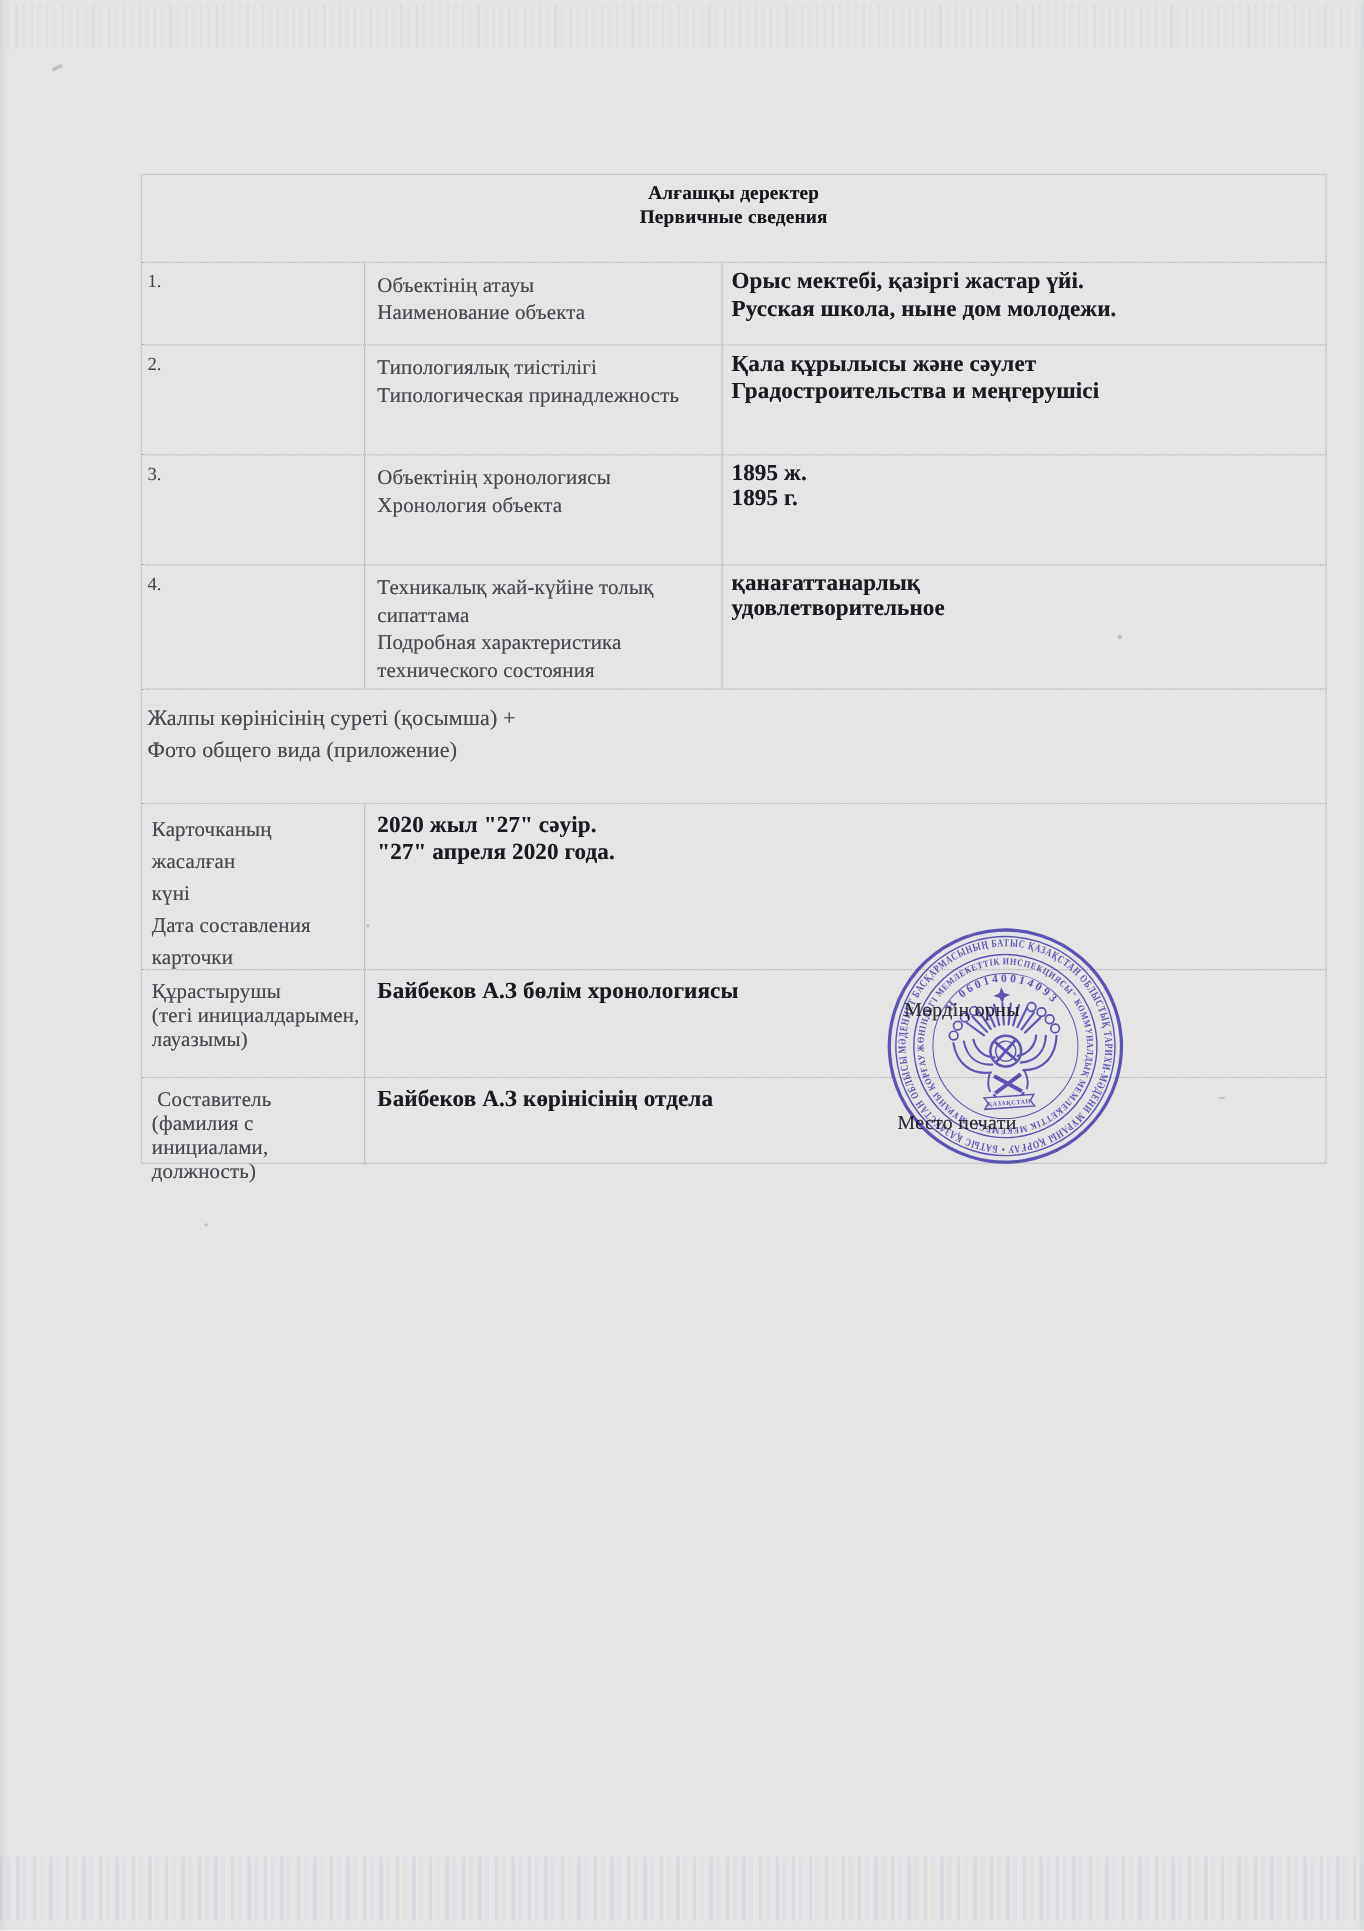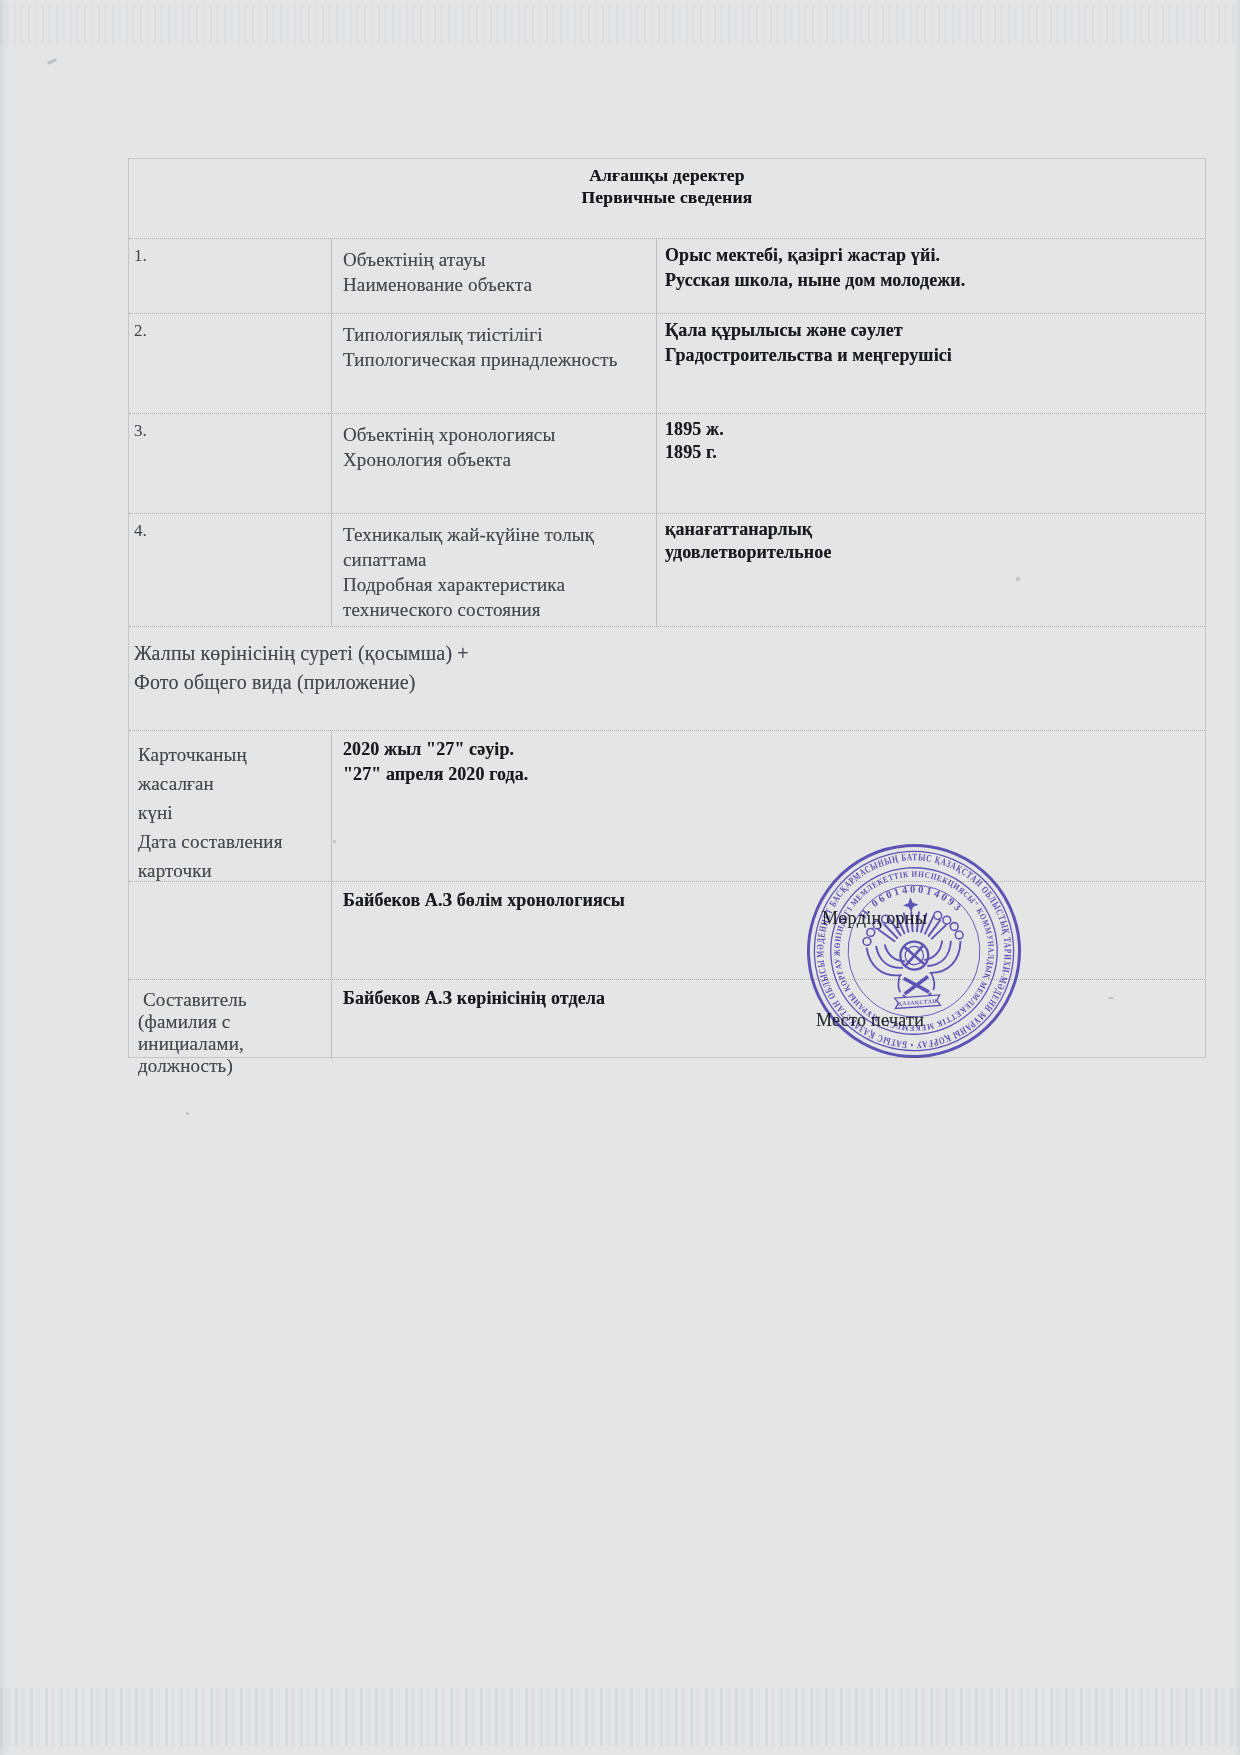--- a/index.html
+++ b/index.html
@@ -36,21 +36,21 @@
   .c-label{left:202px;width:325px;padding:8px 6px 0 11px;border-left:1px solid rgba(162,170,164,.6);}
   .c-value{left:527px;width:551px;padding:4px 8px 0 8px;border-left:1px solid rgba(162,170,164,.6);}
   .f-label{left:0;width:202px;padding:9px 4px 0 9px;}
   .f-value{left:202px;width:876px;padding:6px 8px 0 11px;border-left:1px solid rgba(162,170,164,.6);}
 
   .title-cell{text-align:center;padding-top:6px;font-weight:700;color:#15161a;
     font-size:17.5px;line-height:21.5px;letter-spacing:.2px;
     text-shadow:0 0 .5px rgba(20,20,30,.6);}
   .lab{color:#45484d;font-size:19px;line-height:25px;letter-spacing:.15px;text-shadow:0 0 .4px rgba(70,72,78,.55);}
   .lab.lh22{line-height:22px;} .lab.lh29{line-height:29px;}
-  .vals{color:#1a1b20;font-weight:600;font-size:18px;line-height:25px;letter-spacing:.1px;text-shadow:0 0 .5px rgba(25,26,32,.55);}
+  .vals{color:#1a1b20;font-weight:600;font-size:21px;line-height:25px;letter-spacing:.1px;text-shadow:0 0 .5px rgba(25,26,32,.55);}
   .vals.tight{line-height:23px;}
   .num-text{color:#3f4246;font-size:17px;}
   .photo-cell{padding:12px 6px 0 5px;}
   .photo-cell .lab{line-height:28.5px;font-size:20px;}
   .ind{padding-left:5px;}
 
   
   .stamp-note{position:absolute;color:#2e3036;font-size:18px;letter-spacing:.3px;z-index:1;text-shadow:0 0 .4px rgba(46,48,54,.6);}
   .note-kk{left:822px;top:908px;}
   .note-ru{left:816px;top:1010px;}
@@ -147,20 +147,25 @@
         <div class="lab lh29">Дата составления</div>
         <div class="lab lh29">карточки</div>
       </div>
       <div class="cell f-value">
         <div class="vals">2020 жыл "27" сәуір.</div>
         <div class="vals">"27" апреля 2020 года.</div>
       </div>
     </div>
 
     <div class="trow h-f2">
+      <div class="cell f-label">
+        <div class="lab lh22">Құрастырушы</div>
+        <div class="lab lh22">(тегі инициалдарымен,</div>
+        <div class="lab lh22">лауазымы)</div>
+      </div>
       <div class="cell f-value">
         <div class="vals">Байбеков А.З бөлім хронологиясы</div>
       </div>
     </div>
 
     <div class="trow h-f3">
       <div class="cell f-label">
         <div class="lab lh22 ind">Составитель</div>
         <div class="lab lh22">(фамилия с инициалами,</div>
         <div class="lab lh22">должность)</div>

